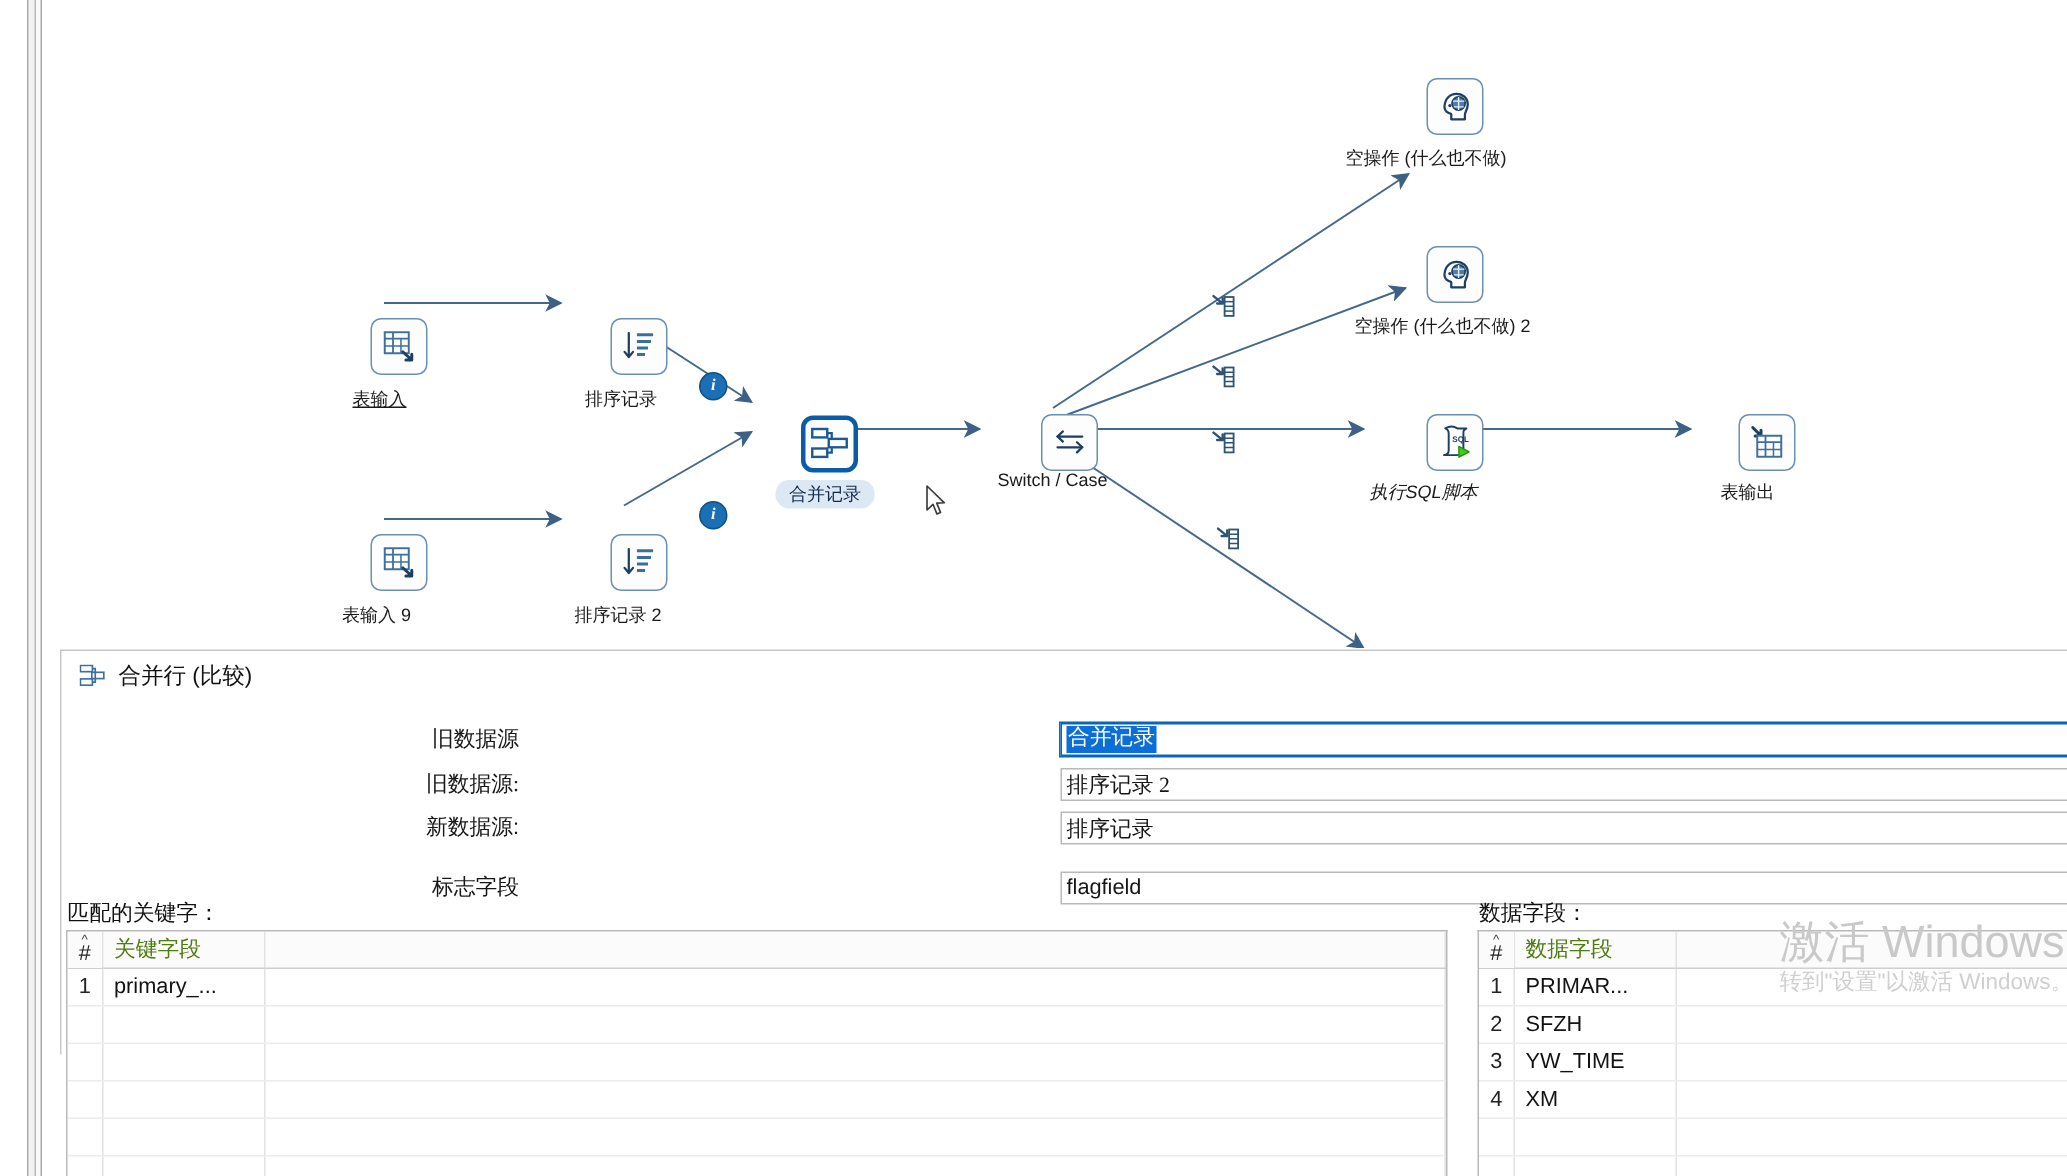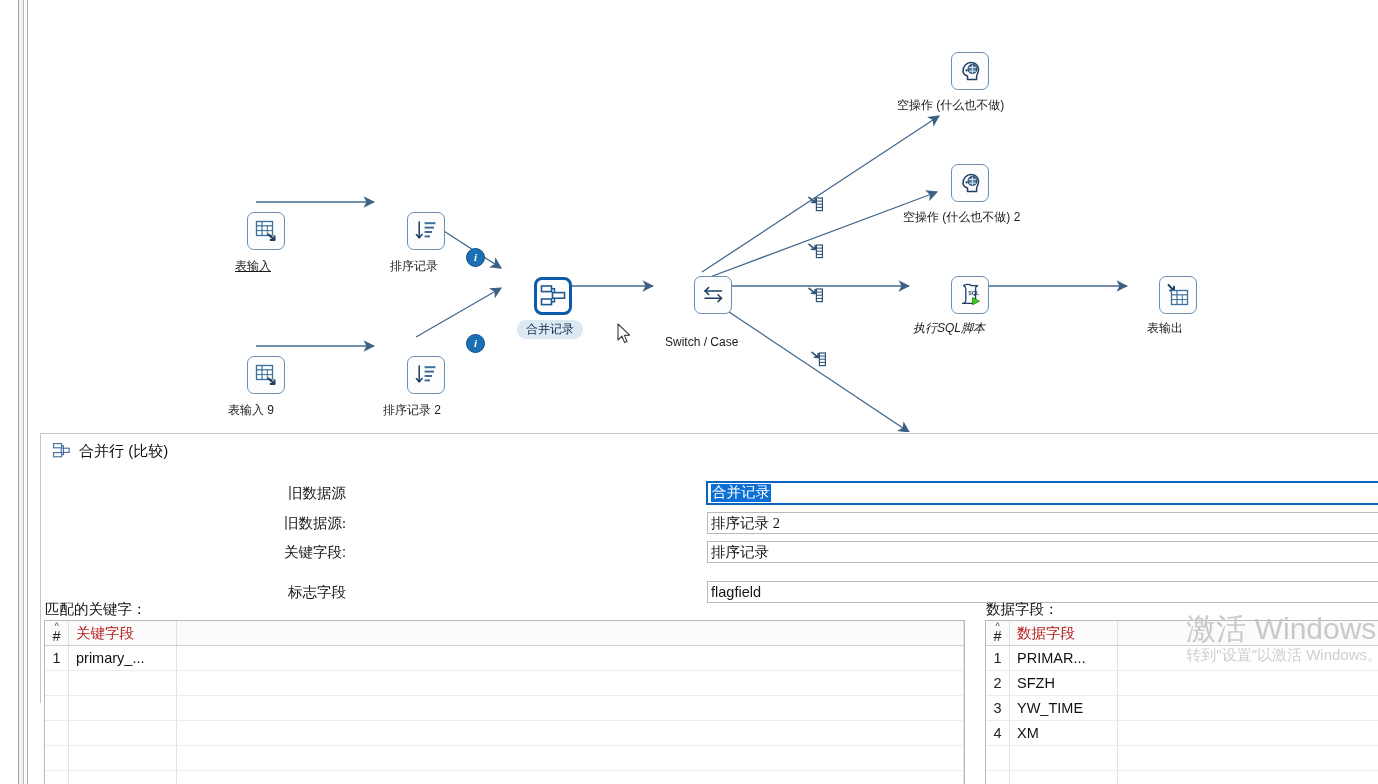--- a/index.html
+++ b/index.html
@@ -170,21 +170,21 @@
     color: #121212;
     text-align: left;
     padding: 0 0 0 7px;
     overflow: hidden;
     white-space: nowrap;
     line-height: 1;
   }
   .grid thead th {
     background: #fbfbfb;
     border-bottom: 1px solid #cfcfcf;
-    color: #b91c1c;
+    color: #4d7c0f;
   }
   .grid .c-num { width: 23px; text-align: center; padding: 0; color: #222; }
   .grid .c-num.hd { position: relative; }
   .grid .c-num.hd .caret {
     position: absolute; left: 50%; top: 1px; transform: translateX(-50%);
     font-size: 9px; color: #444; line-height: 1;
   }
   .grid .c-num.hd .hash { position: absolute; left: 50%; top: 8px; transform: translateX(-50%); line-height: 1; }
   .grid .c-field { width: 100px; }
   .grid .c-rest { width: auto; }
@@ -352,21 +352,21 @@
       </svg>
           </span>
         </div>
       </div>
     <div id="labels-layer">
         <div class="node-label" style="left: 206px; top: 260px; text-decoration: underline;">表输入</div>
         <div class="node-label" style="left: 361px; top: 260px;">排序记录</div>
         <div class="node-label" style="left: 199px; top: 404px;">表输入 9</div>
         <div class="node-label" style="left: 354px; top: 404px;">排序记录 2</div>
         <div class="node-label sel" style="left: 488px; top: 320px;">合并记录</div>
-        <div class="node-label" style="left: 636px; top: 336px; text-align: center;">Switch / Case</div>
+        <div class="node-label" style="left: 636px; top: 314px; text-align: center;">Switch / Case</div>
         <div class="node-label" style="left: 868px; top: 99px;">空操作 (什么也不做)</div>
         <div class="node-label" style="left: 862px; top: 211px; margin-left: 12px;">空操作 (什么也不做) 2</div>
         <div class="node-label" style="left: 884px; top: 322px; font-style: italic;">执行SQL脚本</div>
         <div class="node-label" style="left: 1118px; top: 322px;">表输出</div>
       </div>
     <div id="badges-layer">
         <div class="info-badge" style="left: 437px; top: 248px;">i</div>
         <div class="info-badge" style="left: 437px; top: 334px;">i</div>
       </div>
     <div id="hopicons-layer">
@@ -424,21 +424,21 @@
             <span class="sel-text">合并记录</span>
           </div>
         </div>
         <div class="form-row" style="top: 78px; font-family: Liberation Serif, serif;">
           <div class="form-label">旧数据源:</div>
           <div class="form-input">
             <span>排序记录 2</span>
           </div>
         </div>
         <div class="form-row" style="top: 107px;">
-          <div class="form-label">关键字段:</div>
+          <div class="form-label">新数据源:</div>
           <div class="form-input">
             <span>排序记录</span>
           </div>
         </div>
         <div class="form-row" style="top: 147px;">
           <div class="form-label">标志字段</div>
           <div class="form-input">
             <span>flagfield</span>
           </div>
         </div>

